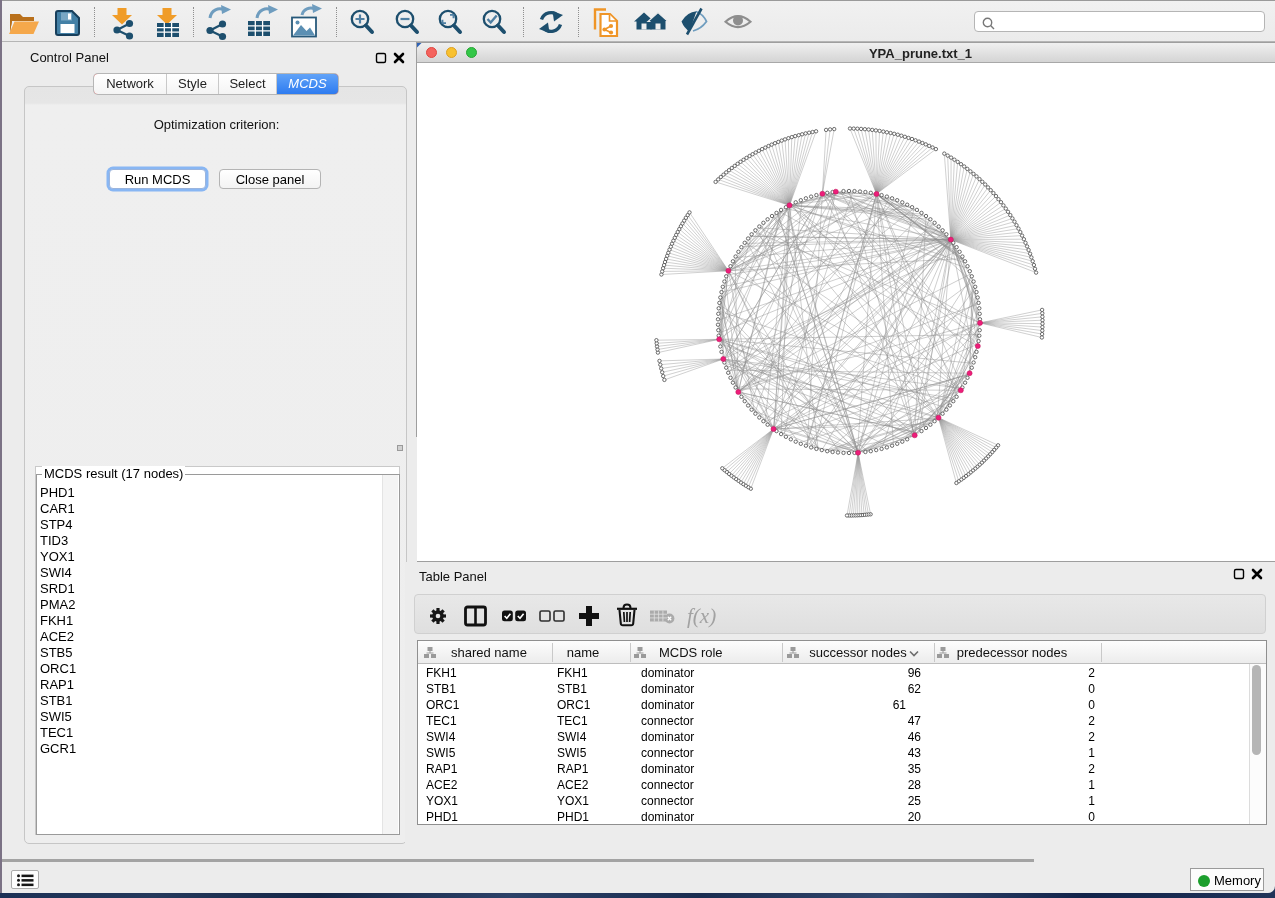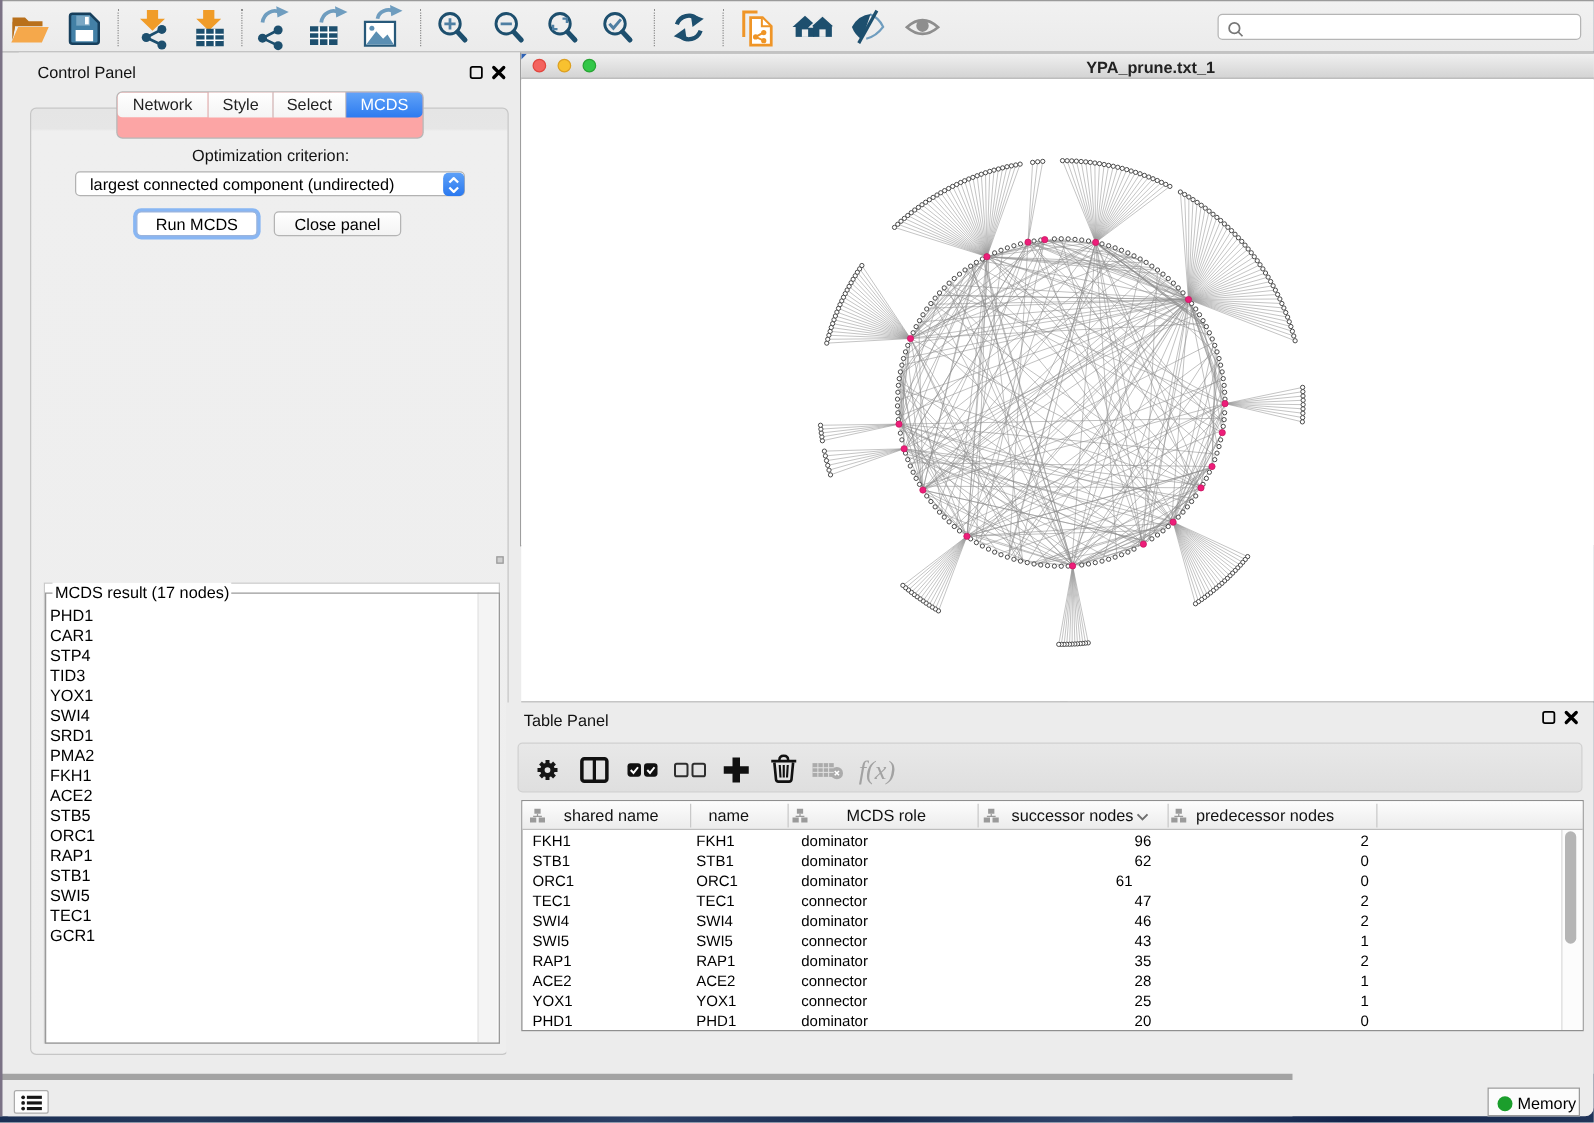--- a/index.html
+++ b/index.html
@@ -13,27 +13,27 @@
   border-bottom:1px solid #b5b5b5; }
 .tsep { position:absolute; top:6px; height:30px; width:0; border-left:1px dotted #8f8f8f; }
 #searchbox { position:absolute; left:974px; top:10px; width:291px; height:21px;
   background:#fff; border:1px solid #b5b5b5; border-radius:4px; }
 
 #cpanel { position:absolute; left:15px; top:42px; width:405px; height:817px; background:#ececec; }
 .paneltitle { font-size:13px; color:#111; }
 #cp-box { position:absolute; left:9px; top:44px; width:383px; height:758px;
   background:linear-gradient(#e5e5e5 0px, #e6e6e6 16px, #efefef 18px, #eeeeee 100%);
   border:1px solid #c6c6c6; border-radius:5px; }
-#cp-tabs { position:absolute; left:79px; top:32px; height:36px; display:flex; z-index:5;
-  border-radius:4px; box-shadow:0 0 0 1px #b6b6b6; background:#fca5a5; }
+#cp-tabs { position:absolute; left:79px; top:32px; height:20px; display:flex; z-index:5;
+  border-radius:4px; box-shadow:0 0 0 1px #b6b6b6; background:#ef4444; }
 .cptab { height:20px; line-height:20px; font-size:13px; color:#222; text-align:center;
   background:linear-gradient(#ffffff,#f4f4f4); border-right:1px solid #c9c9c9; }
 .cptab:first-child { border-radius:4px 0 0 4px; }
 .cptab:last-child { border-radius:0 4px 4px 0; border-right:none; }
-.cptab.active { background:linear-gradient(#61a3f8,#2d7bf0); color:#fff; }
+.cptab.active { background:linear-gradient(#61a3f8,#2d7bf0); color:#fff;font-style:italic; }
 
 #netwin { position:absolute; left:416px; top:42px; width:870px; height:395px;
   border:1px solid #9e9e9e; border-right:none; background:#fff; }
 #nettitle { position:absolute; left:0; top:0; width:869px; height:20px; overflow:hidden;
   background:linear-gradient(#f0f0f0,#d4d4d4); border-bottom:1px solid #a8a8a8; }
 .tlight { position:absolute; top:4px; width:11px; height:11px; border-radius:50%; }
 #netcanvas { position:absolute; left:0; top:21px; width:869px; height:497px; background:#fff; }
 
 #tpanel { position:absolute; left:405px; top:562px; width:870px; height:297px; background:#ececec; }
 #tp-toolbar { position:absolute; left:9px; top:32px; width:852px; height:40px;
@@ -50,21 +50,21 @@
 
 #tp-tabs { position:absolute; left:256px; top:272px; height:21px; display:flex;
   border-radius:4px; box-shadow:0 0 0 1px #b6b6b6; background:#fff; }
 .tptab { height:21px; line-height:21px; font-size:13px; color:#222; text-align:center;
   background:linear-gradient(#ffffff,#f4f4f4); border-right:1px solid #c9c9c9; }
 .tptab:first-child { border-radius:4px 0 0 4px; }
 .tptab:last-child { border-radius:0 4px 4px 0; border-right:none; }
 .tptab.active { background:linear-gradient(#5da0f8,#2d7bf0); color:#fff; }
 
 #statusbar { position:absolute; left:0; top:859px; width:1034px; height:34px;
-  background:#ececec; border-top:5px solid #a3a3a3; }
+  background:#ececec; border-top:3px solid #a3a3a3; }
 #memorybtn { position:absolute; left:1190px; top:6px; width:74px; height:23px;
   background:#fcfcfc; border:1px solid #9a9a9a; font-size:13px; }
 #listbtn { position:absolute; left:11px; top:8px; width:28px; height:19px;
   background:#fdfdfd; border:1px solid #ababab; border-radius:2px; }
 
 #mcds-fs { position:absolute; left:20px; top:424px; width:365px; height:370px; }
 .mcds-item { position:absolute; left:5px; font-size:13px; color:#000; }
 #leftedge { position:absolute; left:0; top:0; width:2px; height:893px; background:#7b7285; }
 </style>
 </head>
@@ -182,34 +182,20 @@
       <path d="M22,4 L30,12 M30,4 L22,12" stroke="#000" stroke-width="2.6" stroke-linecap="round"></path>
     </svg>
     <div id="cp-box"></div>
     <div id="cp-tabs">
       <div class="cptab" style="width:73px;">Network</div>
       <div class="cptab" style="width:52px;">Style</div>
       <div class="cptab" style="width:58px;">Select</div>
       <div class="cptab active" style="width:61px;">MCDS</div>
     </div>
     <div class="abs" style="left:60px; top:75px; width:283px; text-align:center; font-size:13px; color:#111;">Optimization criterion:</div>
-    <div class="abs" style="left:45px; top:95px; width:312px; height:20px; background:#fff; border:1px solid #b2b2b2; border-radius:4px;">
-      <span style="position:absolute; left:11px; top:2px; font-size:13px; color:#000;">largest connected component (undirected)</span>
-      <svg style="position:absolute; right:-1px; top:-0.5px;" width="18" height="19">
-        <rect x="0.5" y="0" width="17" height="19" rx="4.5" fill="url(#bgrad)"></rect>
-        <defs>
-            <linearGradient id="bgrad" x1="0" y1="0" x2="0" y2="1">
-          <stop offset="0" stop-color="#5ea1f8"></stop>
-              <stop offset="1" stop-color="#2a78ef"></stop>
-        </linearGradient>
-          </defs>
-        <path d="M5.5,8 L9,4.5 L12.5,8" fill="none" stroke="#fff" stroke-width="1.8" stroke-linejoin="round"></path>
-        <path d="M5.5,12 L9,15.5 L12.5,12" fill="none" stroke="#fff" stroke-width="1.8" stroke-linejoin="round"></path>
-      </svg>
-    </div>
     <div class="abs" style="left:94px; top:127px; width:97px; height:20px; background:#fff; border:1px solid #9ab4dd; border-radius:4px; box-shadow:0 0 0 2.5px #88b6f3; text-align:center; line-height:19px; font-size:13px;">Run MCDS</div>
     <div class="abs" style="left:204px; top:127px; width:102px; height:20px; background:linear-gradient(#ffffff,#f3f3f3); border:1px solid #b4b4b4; border-radius:4px; text-align:center; line-height:19px; font-size:13px;">Close panel</div>
     <div id="mcds-fs">
       <div class="abs" style="left:0; top:0; width:365px; height:369px; background:#fff; border:1px solid #c9c9c9;"></div>
       <div class="abs" style="left:347px; top:8px; width:16px; height:360px; background:#f4f4f4; border-left:1px solid #e4e4e4;"></div>
       <div class="abs" style="left:0.5px; top:7.5px; width:364px; height:361px; border:1px solid #9a9a9a;"></div>
       <div class="abs" style="left:7px; top:0px; background:#fff; padding:0 2px; font-size:13px; color:#000;">MCDS result (17 nodes)</div>
       <div class="mcds-item" style="top:18.5px;">PHD1</div>
 <div class="mcds-item" style="top:34.5px;">CAR1</div>
 <div class="mcds-item" style="top:50.5px;">STP4</div>
@@ -1120,21 +1106,21 @@
               <rect x="519" y="13" width="5" height="4"></rect>
               <rect x="526" y="13" width="5" height="4"></rect>
           </g>
           <g stroke="#9a9a9a" stroke-width="1">
               <path d="M12,10 v2 M8.5,12 h7 M222,10 v2 M218.5,12 h7 M375,10 v2 M371.5,12 h7 M525,10 v2 M521.5,12 h7"></path>
             </g>
           <path d="M492,10.5 l4,4 l4,-4" fill="none" stroke="#6e6e6e" stroke-width="1.6"></path>
         </svg>
         <div class="hlabel" style="left:33px;">shared name</div>
         <div class="hlabel" style="left:135px; width:60px; text-align:center;">name</div>
-        <div class="hlabel" style="left:241px; width:100px; text-align:center;">MCDS role</div>
+        <div class="hlabel" style="left:241px; width:100px; ">MCDS role</div>
         <div class="hlabel" style="left:370px; width:140px; text-align:center;">successor nodes</div>
         <div class="hlabel" style="left:519px; width:150px; text-align:center;">predecessor nodes</div>
       </div>
       <div class="abs" style="left:831px; top:23px; width:17px; height:160px; background:#fcfcfc; border-left:1px solid #dcdcdc;"></div>
       <div class="abs" style="left:834px; top:24px; width:9px; height:90px; background:#b5b5b5; border-radius:4.5px;"></div>
 
 <div class="trow" style="left:0;top:24px;width:848px;">
           <span class="tcell" style="left:8px;">FKH1</span>
           <span class="tcell" style="left:139px;">FKH1</span>
           <span class="tcell" style="left:223px;">dominator</span>

